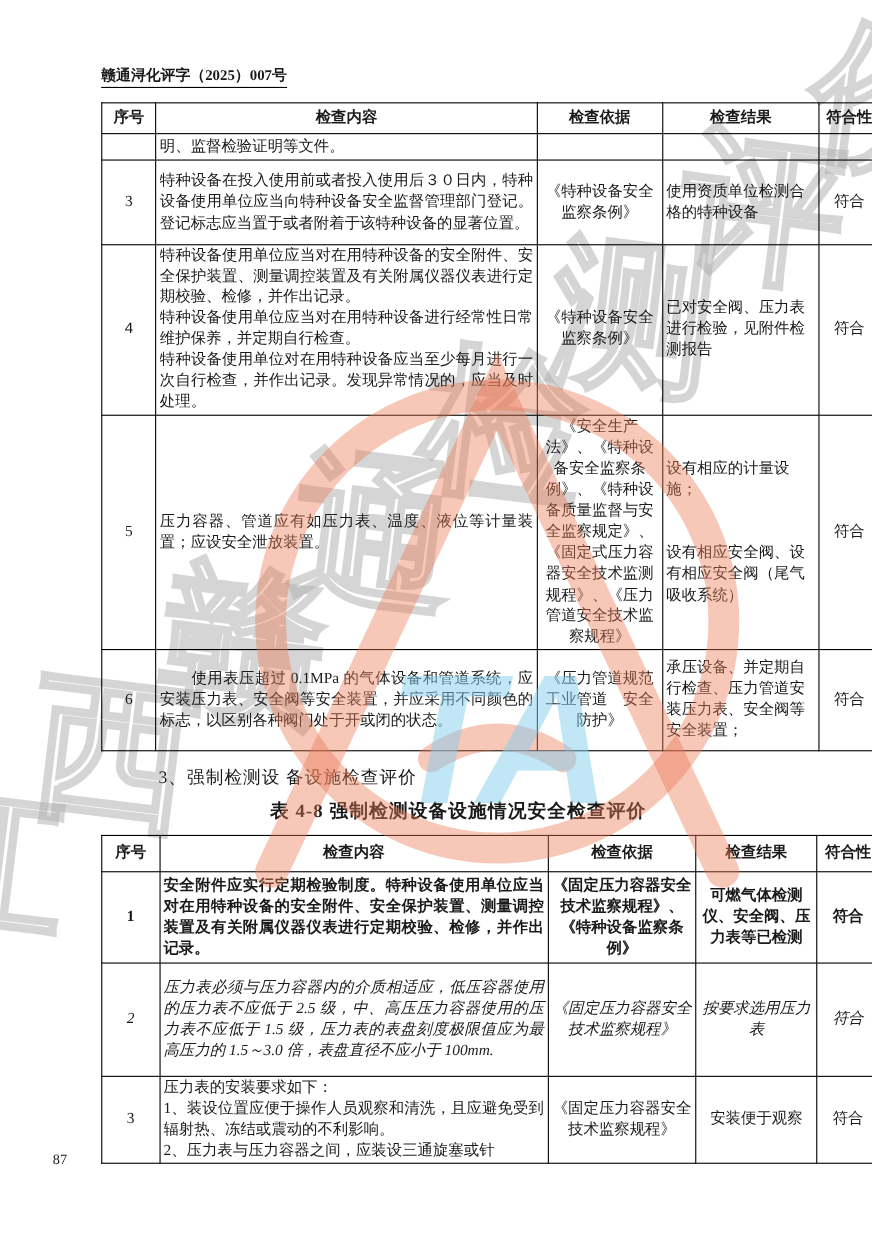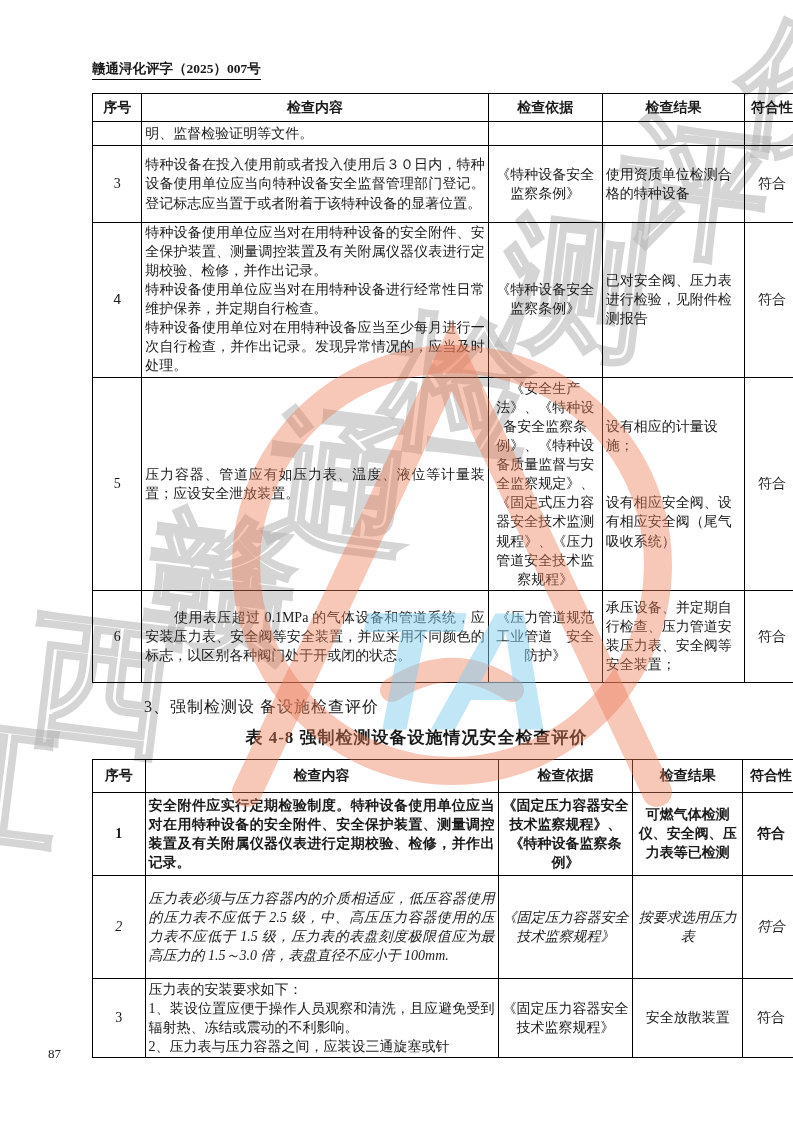--- a/index.html
+++ b/index.html
@@ -190,21 +190,21 @@
             <td class="c-basis">《固定压力容器安全技术监察规程》</td>
             <td class="c-result">按要求选用压力表</td>
             <td class="c-comp">符合</td>
           </tr>
           <tr class="r2">
             <td class="c-no">3</td>
             <td class="c-content">压力表的安装要求如下：
 1、装设位置应便于操作人员观察和清洗，且应避免受到辐射热、冻结或震动的不利影响。
 2、压力表与压力容器之间，应装设三通旋塞或针</td>
             <td class="c-basis">《固定压力容器安全技术监察规程》</td>
-            <td class="c-result">安全放散装置</td>
+            <td class="c-result">安装便于观察</td>
             <td class="c-comp">符合</td>
           </tr>
         </tbody>
     </table>
 
   </div>
 
   <div class="page-number">87</div>
 
   <div class="wm-over">

